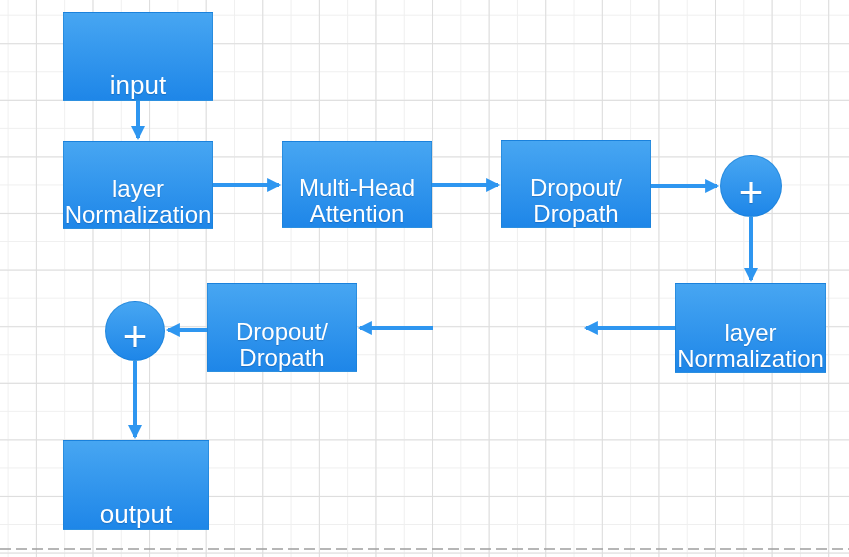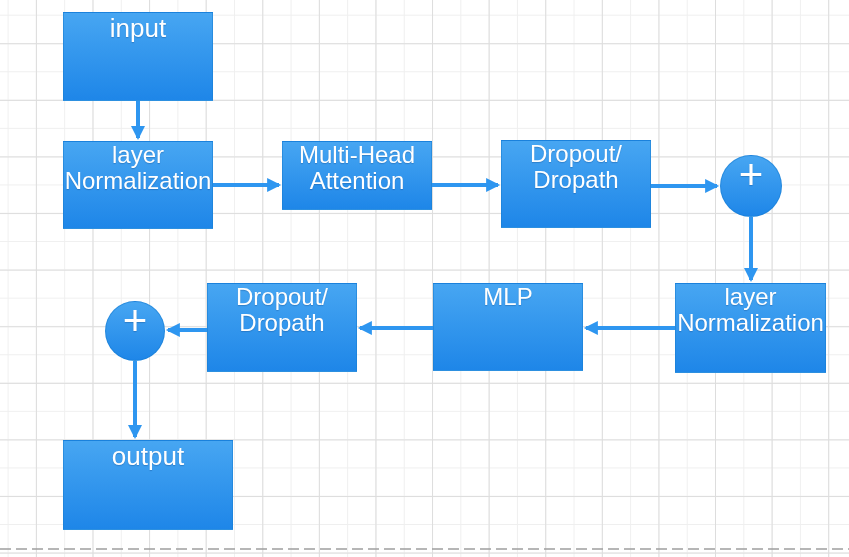--- a/index.html
+++ b/index.html
@@ -30,21 +30,21 @@
   }
   .pagebreak {
     stroke: var(--page-break, #9e9e9e);
     stroke-width: 1.6;
     stroke-dasharray: 11 5;
   }
   #ah path { fill: var(--arrow, #2e96f0); }
   .node {
     position: absolute;
     display: flex;
-    align-items: flex-start;
+    align-items: flex-end;
     justify-content: center;
     background: linear-gradient(180deg, var(--node-top, #47a6f2) 0%, var(--node-bottom, #1e86e8) 100%);
     border: 1px solid rgba(24, 125, 210, 0.55);
     box-sizing: border-box;
     cursor: default;
   }
   .node .label {
     color: #ffffff;
     font-size: 24px;
     line-height: 26px;
@@ -88,49 +88,46 @@
 
   <div class="node" style="left:63px; top:12px; width:150px; height:89px;">
     <span class="label lg">input</span>
   </div>
 
   <div class="node" style="left:63px; top:141px; width:150px; height:88px;">
     <span class="label">layer
 Normalization</span>
   </div>
 
-  <div class="node" style="left:282px; top:141px; width:150px; height:69px;">
+  <div class="node" style="left:282px; top:141px; width:150px; height:87px;">
     <span class="label">Multi-Head
 Attention</span>
   </div>
 
   <div class="node" style="left:501px; top:140px; width:150px; height:88px;">
     <span class="label">Dropout/
 Dropath</span>
   </div>
 
   <div class="node circle" style="left:720px; top:155px; width:62px; height:62px;">
     <span class="plus">+</span>
   </div>
 
   <div class="node" style="left:675px; top:283px; width:151px; height:90px;">
     <span class="label">layer
 Normalization</span>
   </div>
 
-  <div class="node" style="left:433px; top:283px; width:150px; height:88px;">
-    <span class="label">MLP</span>
-  </div>
 
   <div class="node" style="left:207px; top:283px; width:150px; height:89px;">
     <span class="label">Dropout/
 Dropath</span>
   </div>
 
   <div class="node circle" style="left:105px; top:301px; width:60px; height:60px;">
     <span class="plus">+</span>
   </div>
 
-  <div class="node" style="left:63px; top:440px; width:170px; height:90px;">
+  <div class="node" style="left:63px; top:440px; width:146px; height:90px;">
     <span class="label lg">output</span>
   </div>
 
 </div>
 
 </body></html>

